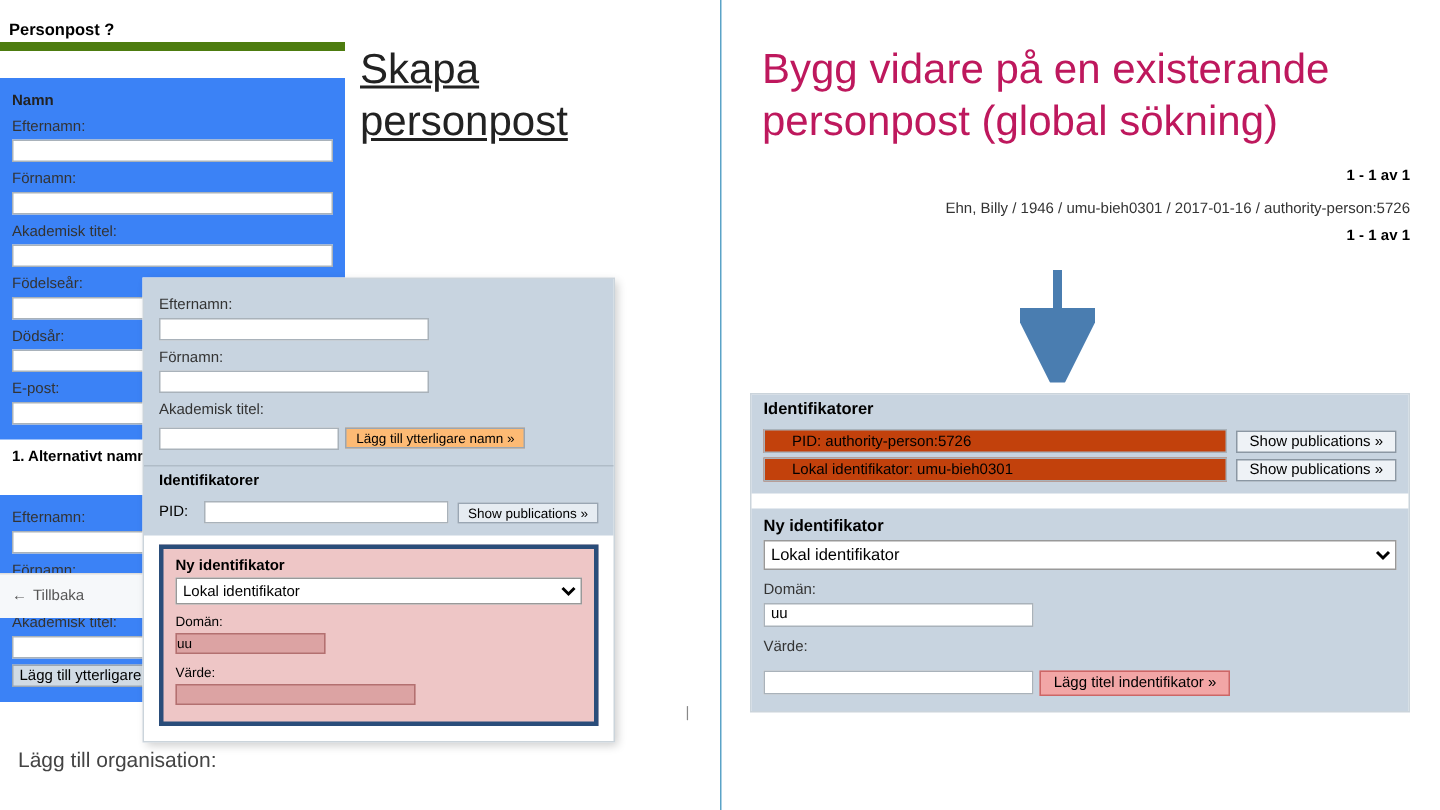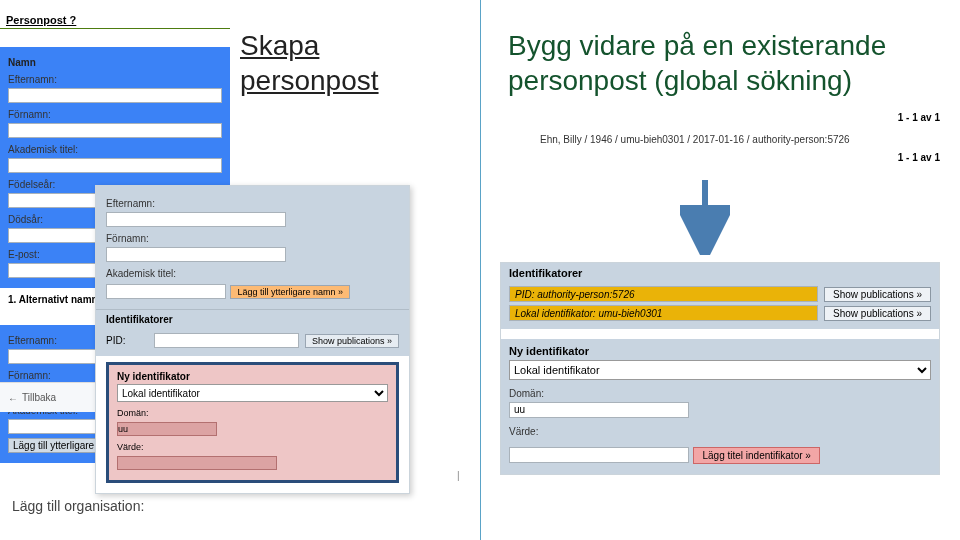--- a/index.html
+++ b/index.html
@@ -1,65 +1,65 @@
 <!DOCTYPE html>
 <html><head>
 <meta charset="utf-8">
 <style>
   * { box-sizing: border-box; margin: 0; padding: 0; }
   body { font-family: Arial, sans-serif; width: 960px; height: 540px; background: #fff; position: relative; overflow: hidden; }
   .slide { display: flex; width: 100%; height: 100%; }
   .divider { position: absolute; top: 0; left: 480px; width: 0; height: 540px; border-left: 1px solid #5aa3c7; }
   .title-l { position: absolute; top: 28px; left: 240px; font-size: 28px; color: #222; line-height: 1.25; }
-  .title-r { position: absolute; top: 28px; left: 508px; font-size: 28px; color: #14532d; line-height: 1.25; }
+  .title-r { position: absolute; top: 28px; left: 508px; font-size: 28px; color: #be185d; line-height: 1.25; }
 
   
   .form-back { position: absolute; top: 12px; left: 0; width: 230px; height: 400px; background: #fff; }
-  .form-back .hdr { font-size: 11px; font-weight: bold; padding: 2px 6px; border-bottom: 1px solid #4d7c0f; text-decoration: underline; }
+  .form-back .hdr { font-size: 11px; font-weight: bold; padding: 2px 6px; border-bottom: 6px solid #4d7c0f; }
   .form-back .band { background: #3b82f6; padding: 4px 8px 10px; margin-top: 18px; }
   .form-back .lbl { font-size: 10px; font-weight: bold; color: #222; margin-top: 6px; display: block; }
   .form-back .lbl2 { font-size: 10px; color: #333; margin-top: 6px; display: block; }
   .form-back input[type=text] { width: 100%; height: 15px; border: 1px solid #a9b2ba; background:#fff; font-size: 10px; padding: 0 3px; }
   .form-back .sm { width: 60px; }
   .form-back .sect { font-size: 10px; font-weight: bold; padding: 6px 8px 2px; }
   .form-back .btn-add { background:#d1dbe4; border:1px solid #9aa6b3; font-size:10px; padding:1px 4px; margin-top:4px;}
   .form-back .foot { position: absolute; bottom: 0; left:0; right:0; height: 30px; border-top:1px solid #ddd; background:#f6f8fa; display:flex; align-items:center; justify-content:space-between; padding:0 8px;}
   .form-back .back { font-size:10px; color:#555; }
   .form-back .back::before { content:"←"; margin-right:4px; }
   .form-back .save { background:#f2a6a6; border:1px solid #d77; font-size:10px; padding:3px 12px; }
 
   .form-front { position: absolute; top: 185px; left: 95px; width: 315px; background:#fff; border:1px solid #cbd4db; box-shadow: 2px 2px 6px rgba(0,0,0,0.2); }
   .grp { background:#c8d4e0; padding:6px 10px 10px; }
   .grp .glbl { font-size:10px; color:#333; margin-top:6px; display:block; }
   .grp input[type=text] { width: 180px; height:15px; border:1px solid #a9b2ba; font-size:10px; padding:0 3px; }
   .grp .btn-small { background:#fdba74; border:1px solid #9aa6b3; font-size:9px; padding:1px 6px; margin-top:6px; display:inline-block; }
   .ident-hdr { background:#c8d4e0; font-size:10px; font-weight:bold; padding:4px 10px; border-top:1px solid #b0bcc7;}
   .ident-row { background:#c8d4e0; padding:4px 10px 8px; display:flex; align-items:center; }
-  .ident-row .plbl { font-size:10px; width:48px; }
+  .ident-row .plbl { font-size:10px; width:30px; }
   .ident-row input { flex:1; height:15px; border:1px solid #a9b2ba; font-size:10px; }
   .ident-row .btn-pub { font-size:9px; background:#e6ecf2; border:1px solid #9aa6b3; padding:1px 6px; margin-left:6px; }
   .newid-box { border:3px solid #2a4d7a; background:#eec6c6; margin:6px 10px 10px; padding:6px 8px 10px; }
   .newid-box .nhdr { font-size:10px; font-weight:bold; }
   .newid-box select { width:100%; height:18px; font-size:10px; border:1px solid #999; margin-top:2px; background:#fff; }
   .newid-box .flbl { font-size:9px; margin-top:6px; display:block; }
   .newid-box .tinyin { background:#dca3a3; border:1px solid #b37070; width:100px; height:14px; font-size:9px; }
   .below-org { position:absolute; top: 498px; left: 12px; font-size:14px; color:#444; }
 
   
   .count { position:absolute; font-size:10px; font-weight:bold; }
   .count1 { top:112px; right:20px; }
   .count2 { top:152px; right:20px; }
-  .result-line { position:absolute; top:134px; left:540px; right:20px; font-size:10px; color:#333; text-align:left;}
+  .result-line { position:absolute; top:134px; left:540px; right:20px; font-size:10px; color:#333; text-align:right;}
   .arrow-svg { position:absolute; top:175px; left:680px; }
 
   .r-panel { position:absolute; top:262px; left:500px; width:440px; background:#fff; border:1px solid #cbd4db; }
   .r-ident { background:#c8d4e0; padding:4px 8px 8px; }
   .r-ident .hdr { font-size:11px; font-weight:bold; padding-bottom:4px; }
   .r-ident .row { display:flex; align-items:center; margin-top:3px; }
-  .r-ident .row input { flex:1; height:16px; border:1px solid #a9b2ba; font-size:10px; padding:0 5px; background:#eab308;font-style:italic;}
+  .r-ident .row input { flex:1; height:16px; border:1px solid #a9b2ba; font-size:10px; padding:0 18px; background:#c2410c;}
   .r-ident .row .btn { font-size:10px; background:#eef2f6; border:1px solid #8b97a3; padding:1px 8px; margin-left:6px; }
   .r-newid { background:#c8d4e0; padding:6px 8px 10px; margin-top:10px; }
   .r-newid .hdr { font-size:11px; font-weight:bold; }
   .r-newid select { width:100%; height:20px; font-size:11px; border:1px solid #999; margin-top:3px; background:#fff;}
   .r-newid .flbl { font-size:10px; margin-top:8px; display:block; color:#333; }
   .r-newid input { width:180px; height:16px; border:1px solid #a9b2ba; font-size:10px; padding:0 4px; background:#fff; margin-top:2px;}
   .r-newid .add-btn { background:#f2a6a6; border:1px solid #c66; font-size:10px; padding:2px 8px; margin-top:10px; display:inline-block; }
   .sld-num { position:absolute; top:470px; left:457px; font-size:10px; color:#888; }
 </style>
 </head>

